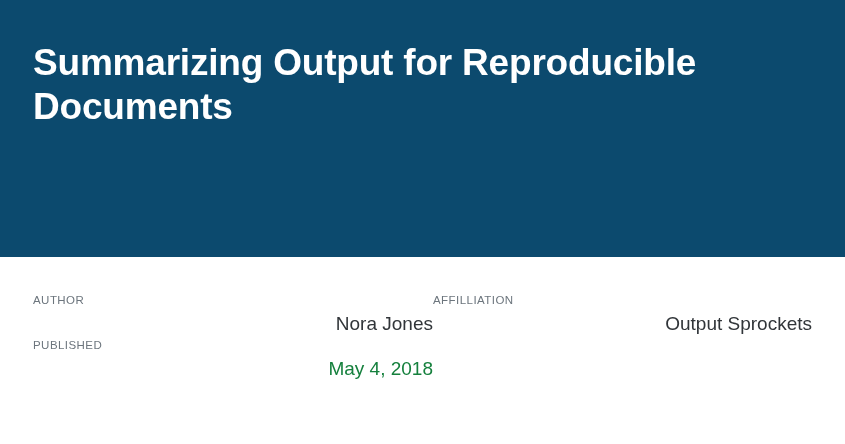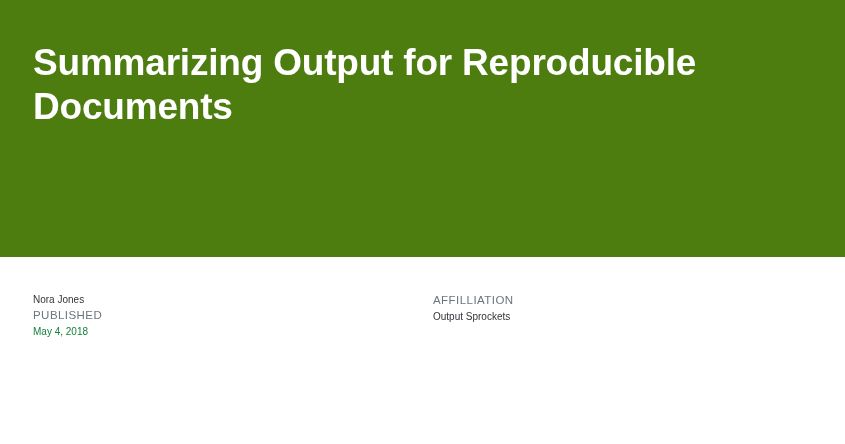--- a/index.html
+++ b/index.html
@@ -89,44 +89,46 @@
     letter-spacing: 0.45px;
     line-height: 1.25;
     text-transform: uppercase;
     margin-bottom: 3px;
   }
 
   .meta-value {
     display: block;
     color: #313539;
     font-family: "Liberation Sans", sans-serif;
-    font-size: 10px;
+    font-size: 19px;
     font-weight: 400;
     line-height: 1.45;
     margin-bottom: 9px;
+    text-align: right;
   }
 
   .meta-value:last-child { margin-bottom: 0; }
 </style>
 </head>
 <body>
 
 <div id="page" style="background: rgb(255, 255, 255);">
 
-  <header class="title-banner" style="background: #4d7c0f;">
+  <header class="title-banner" style="background: #0c4a6e;">
     <div class="banner-inner">
       <h1 class="doc-title" style="color: rgb(255, 255, 255);">Summarizing Output for Reproducible Documents</h1>
     </div>
   </header>
 
   <section class="doc-meta">
     <div class="meta-grid">
 
       <div class="meta-col">
         <div class="meta-block">
+          <span class="meta-label" style="color: rgb(108, 117, 125);">AUTHOR</span>
           <span class="meta-value" style="color: rgb(49, 53, 57);">Nora Jones</span>
         </div>
         <div class="meta-block">
           <span class="meta-label" style="color: rgb(108, 117, 125);">PUBLISHED</span>
           <span class="meta-value" style="color: #15803d;">May 4, 2018</span>
         </div>
       </div>
 
       <div class="meta-col">
         <div class="meta-block">

